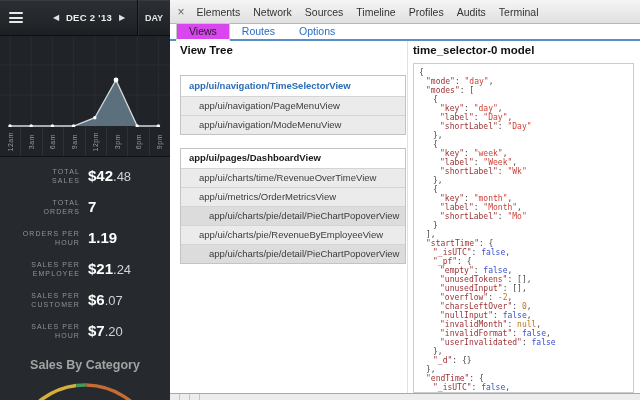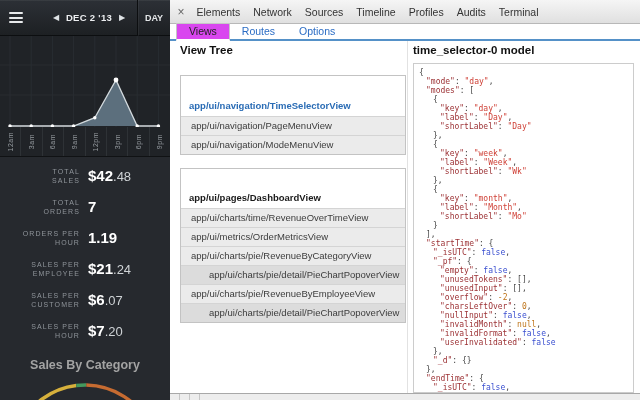--- a/index.html
+++ b/index.html
@@ -52,22 +52,22 @@
 
   .dt-content { position:absolute; left:0; top:41px; right:0; bottom:7px; background:#fff; overflow:hidden; }
   .pane-divider { position:absolute; left:237px; top:0; bottom:0; width:1px; background:#e2e2e2; }
 
   .viewtree { position:absolute; left:10px; top:0; width:226px; bottom:0; }
   .pane-heading { font-size:11.5px; font-weight:bold; color:#111; margin:3px 0 19px; }
   .tree-group { border:1px solid #c3c3c3; background:#fff; margin-bottom:13px; }
   .tr-row { font-size:9.5px; height:19px; line-height:18px; border-top:1px solid #d4d4d4;
             white-space:nowrap; overflow:hidden; cursor:pointer; color:#3c3c3c; }
   .tr-row:first-child { border-top:none; }
-  .tr-row.l0 { padding-left:8px;margin-top:20px; }
-  .tr-row.l1 { padding-left:10px; background:#ebebeb; }
+  .tr-row.l0 { padding-left:8px; }
+  .tr-row.l1 { padding-left:18px; background:#ebebeb; }
   .tr-row.l2 { padding-left:28px; background:#dcdcdc; }
   .tr-row.v-selected { color:#2a6cb5; font-weight:bold; height:20px; line-height:19px; }
   .tr-row.v-header { color:#1a1a1a; font-weight:bold; }
 
   .modelpane { position:absolute; left:243px; top:0; right:6px; bottom:0; }
   .json-box { position:absolute; left:0; right:0; top:22px; bottom:0; border:1px solid #ccc;
               background:#fff; padding:4px 5px; overflow:hidden;
               font-family:"DejaVu Sans Mono", monospace; font-size:8px; line-height:9px; }
   .json-line { white-space:pre; }
   .jk { color:#9c3134; } 
@@ -246,21 +246,20 @@
         <div id="tree-groups">
             <div class="tree-group">
               <div class="tr-row l0 v-selected">app/ui/navigation/TimeSelectorView</div>
               <div class="tr-row l1 v-child">app/ui/navigation/PageMenuView</div>
               <div class="tr-row l1 v-child">app/ui/navigation/ModeMenuView</div>
             </div>
             <div class="tree-group">
               <div class="tr-row l0 v-header">app/ui/pages/DashboardView</div>
               <div class="tr-row l1 v-child">app/ui/charts/time/RevenueOverTimeView</div>
               <div class="tr-row l1 v-child">app/ui/metrics/OrderMetricsView</div>
-              <div class="tr-row l1 v-child">app/ui/charts/pie/RevenueByCategoryView</div>
               <div class="tr-row l2 v-child2">app/ui/charts/pie/detail/PieChartPopoverView</div>
               <div class="tr-row l1 v-child">app/ui/charts/pie/RevenueByEmployeeView</div>
               <div class="tr-row l2 v-child2">app/ui/charts/pie/detail/PieChartPopoverView</div>
             </div>
           </div>
       </div>
       <div class="pane-divider"></div>
       <div class="modelpane">
         <div class="pane-heading">time_selector-0 model</div>
         <div class="json-box" id="json-box">

